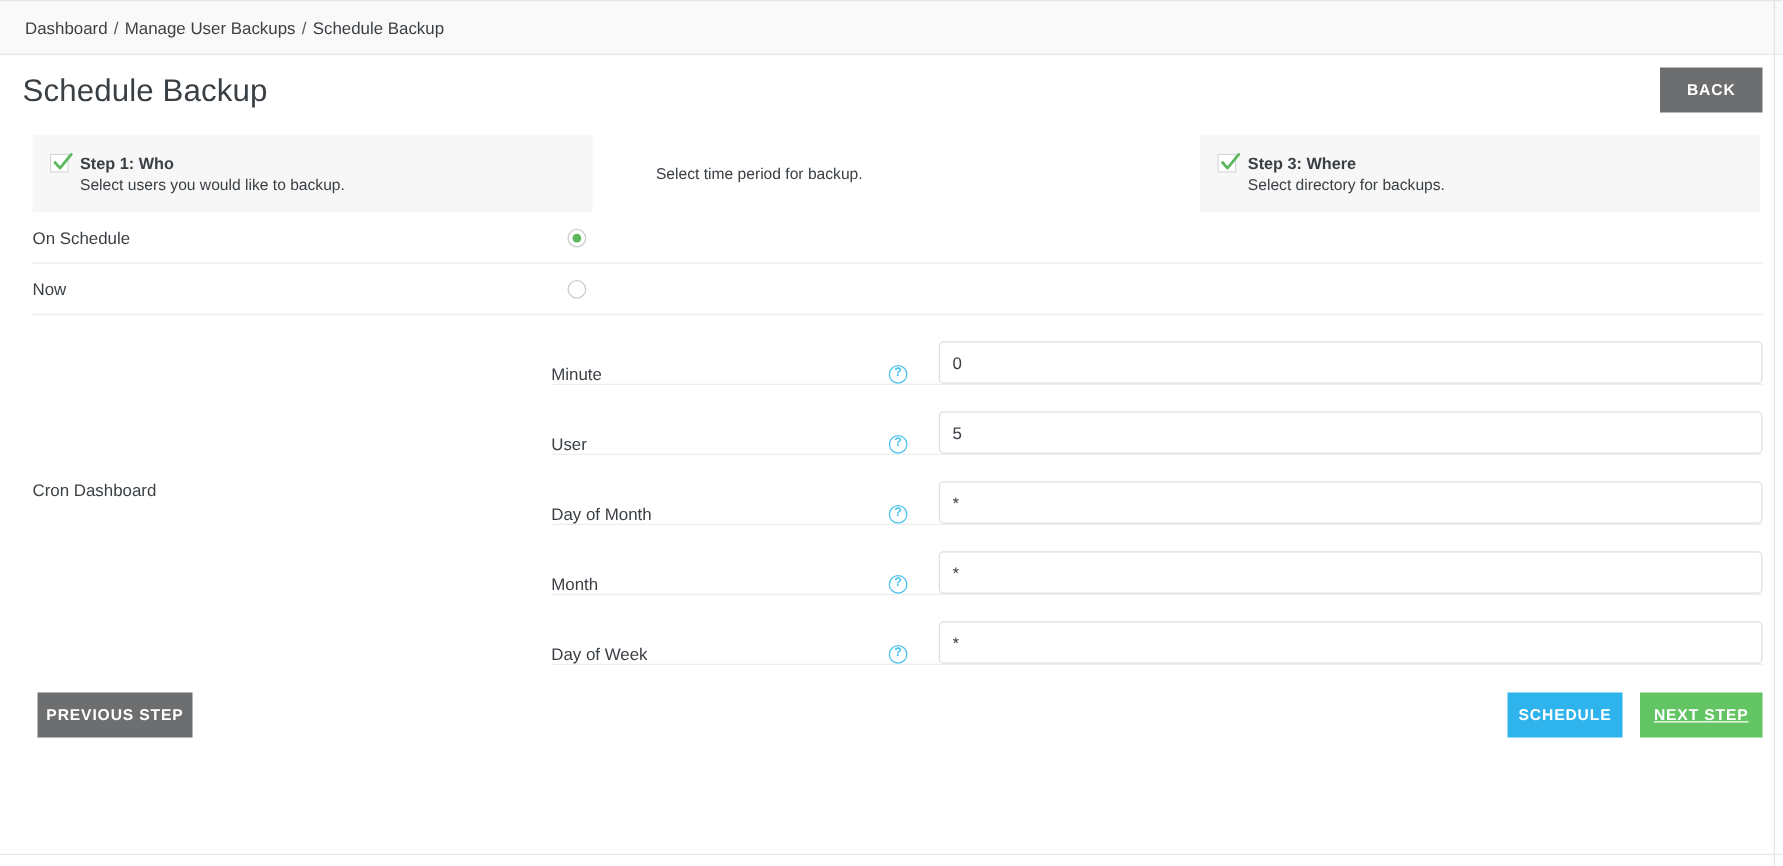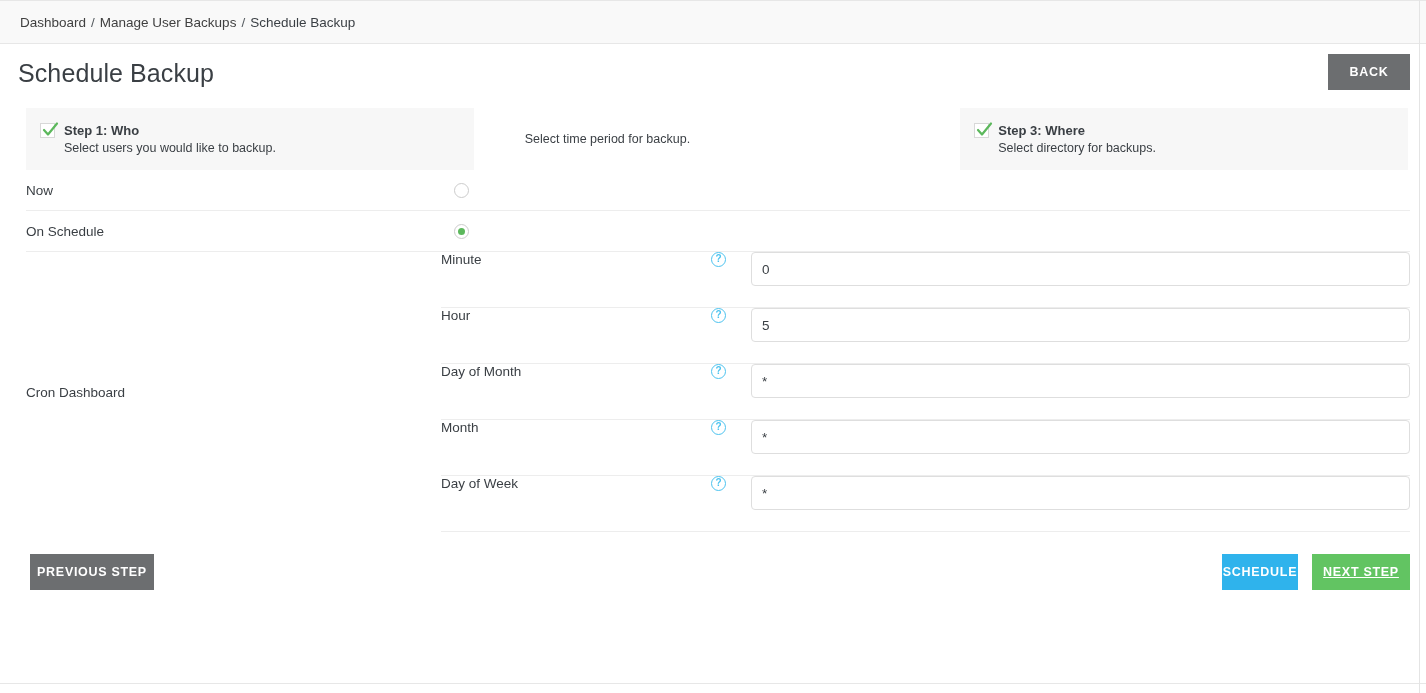--- a/index.html
+++ b/index.html
@@ -176,21 +176,21 @@
     width: 415px;
     flex: 0 0 auto;
     display: flex;
     align-items: center;
     font-size: 13.5px;
     color: #3a3f44;
   }
   .cron-right { flex: 1 1 auto; }
   .cron-row {
     display: flex;
-    align-items: flex-start;
+    align-items: flex-end;
     border-bottom: 1px solid #ededed;
     height: 56px;
   }
   .cron-name {
     width: 270px;
     font-size: 13.5px;
     color: #3a3f44;
     flex: 0 0 auto;
   }
   .help {
@@ -226,21 +226,21 @@
 
   
   .footer {
     display: flex;
     justify-content: space-between;
     align-items: flex-start;
     margin: 22px 16px 0 30px;
   }
   .footer-right { display: flex; gap: 14px; }
   .btn-prev { width: 124px; padding: 0; }
-  .btn-sched { width: 76px; padding: 0; }
+  .btn-sched { width: 92px; padding: 0; }
   .btn-next { width: 98px; padding: 0; text-decoration: underline; }
 
   
   .bottom-rule {
     position: absolute;
     left: 0; right: 0;
     bottom: 9px;
     height: 1px;
     background: #e7e7e7;
   }
@@ -296,48 +296,48 @@
       </span>
       <span>Step 3: Where</span>
     </div>
     <div class="step-desc">Select directory for backups.</div>
   </div>
 
 </div>
 
 <div class="form-area">
 
+  <div class="row row-schedule">
+    <div class="row-label">On Schedule</div>
+    <div class="row-radio">
+      <span class="radio checked"></span>
+    </div>
+  </div>
+
   <div class="row row-now">
     <div class="row-label">Now</div>
     <div class="row-radio">
       <span class="radio"></span>
     </div>
   </div>
 
-  <div class="row row-schedule">
-    <div class="row-label">On Schedule</div>
-    <div class="row-radio">
-      <span class="radio checked"></span>
-    </div>
-  </div>
-
   <div class="cron-wrap">
     <div class="cron-left">Cron Dashboard</div>
     <div class="cron-right">
 
       <div class="cron-row">
         <div class="cron-name">Minute</div>
         <div class="help">
           <span class="help-icon">?</span>
         </div>
         <input class="cron-input" type="text" value="0" style="">
       </div>
 
       <div class="cron-row">
-        <div class="cron-name">Hour</div>
+        <div class="cron-name">User</div>
         <div class="help">
           <span class="help-icon">?</span>
         </div>
         <input class="cron-input" type="text" value="5" style="">
       </div>
 
       <div class="cron-row">
         <div class="cron-name">Day of Month</div>
         <div class="help">
           <span class="help-icon">?</span>

